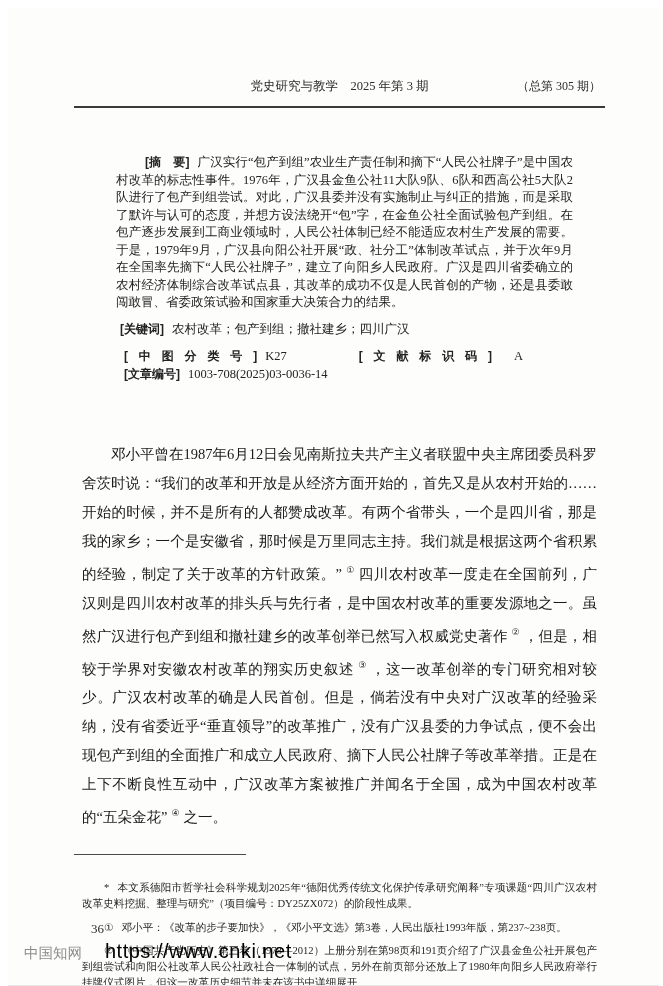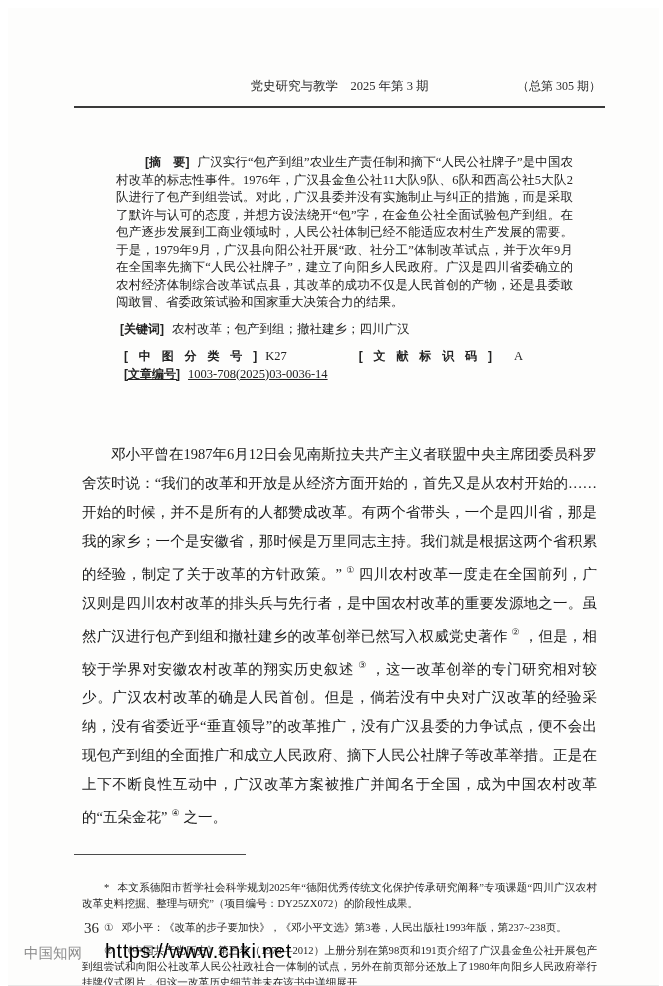--- a/index.html
+++ b/index.html
@@ -57,21 +57,21 @@
   }
   .abstract-block .lbl {
     font-weight: bold;
     font-family: "Liberation Sans", "DejaVu Sans", sans-serif;
     font-size: 12px;
   }
   .abstract-para { text-indent: 2em; }
   .kw-line { margin-top: 1px; }
   .meta-line { margin-top: 2px; }
   .meta-line .meta-item { margin-right: 42px; white-space: nowrap; }
-  .meta-line .meta-item:last-child { margin-right: 0; text-decoration: underline; }
+  .meta-line .meta-item:last-child { margin-right: 0; }
 
   .body-text {
     margin-top: 41px;
     font-size: 14.5px;
     line-height: 29px;
     text-align: justify;
     color: #1a1a1a;
   }
   .body-text p { text-indent: 2em; }
   .body-text sup { font-size: 9px; }
@@ -87,23 +87,23 @@
     font-size: 10.6px;
     line-height: 15.7px;
     text-align: justify;
     color: #262626;
   }
   .footnotes p { text-indent: 1.7em; }
   .fn-marker { margin-right: 4px; }
 
   .page-number {
     position: absolute;
-    left: 72px;
+    left: 79px;
     bottom: 53px;
-    font-size: 15px;
+    font-size: 13px;
     color: #2a2a2a;
   }
 
   .watermark {
     position: absolute;
     left: 8px;
     bottom: 23px;
     display: flex;
     align-items: baseline;
     gap: 15px;

